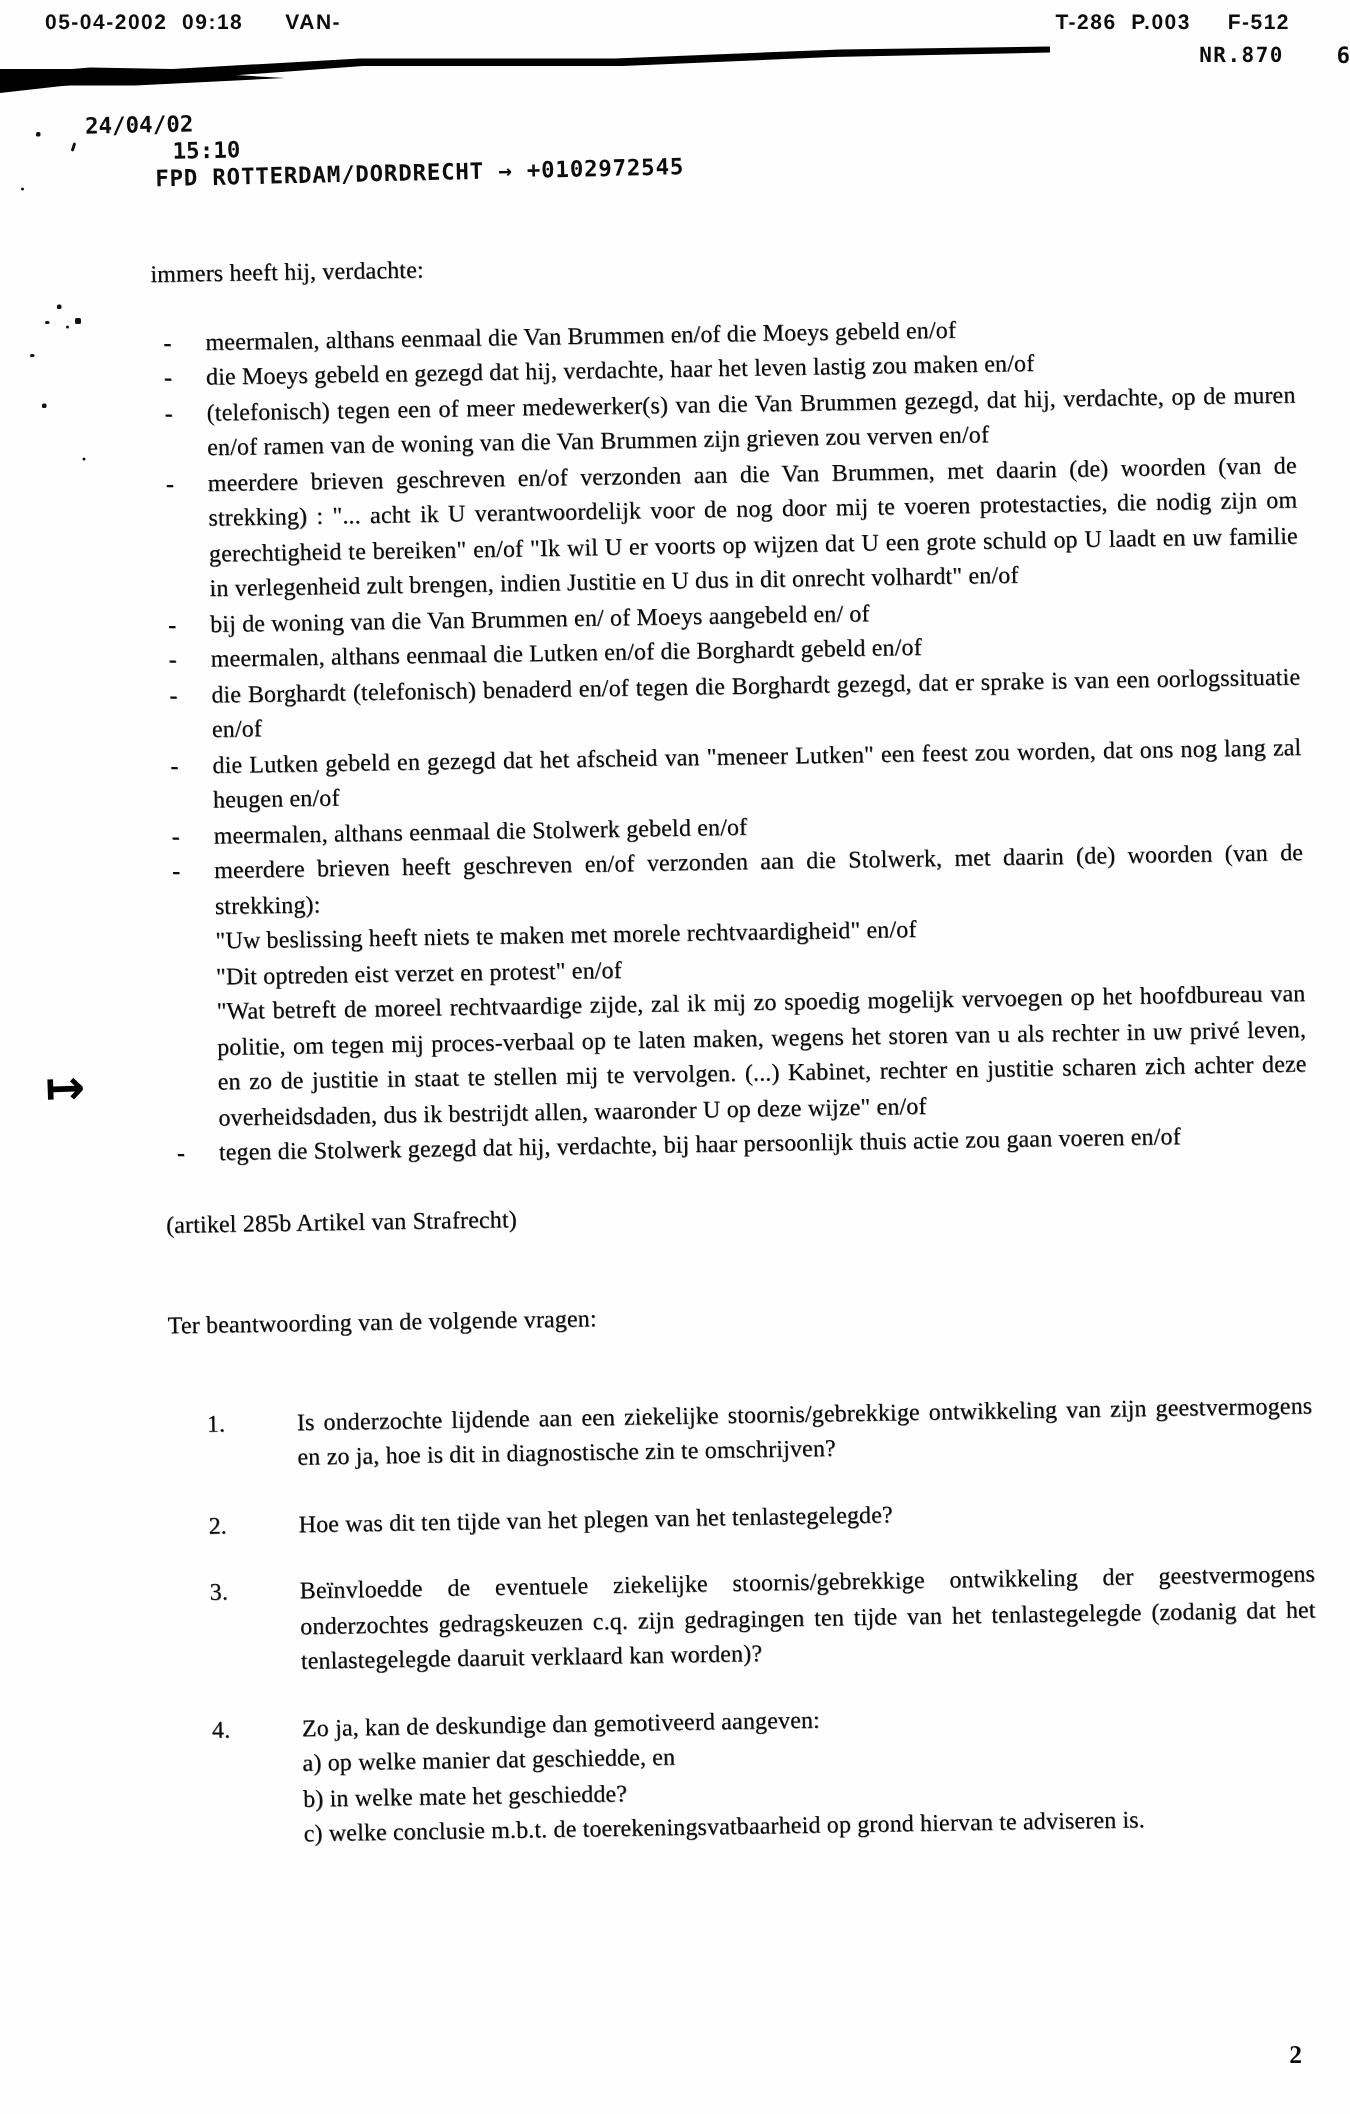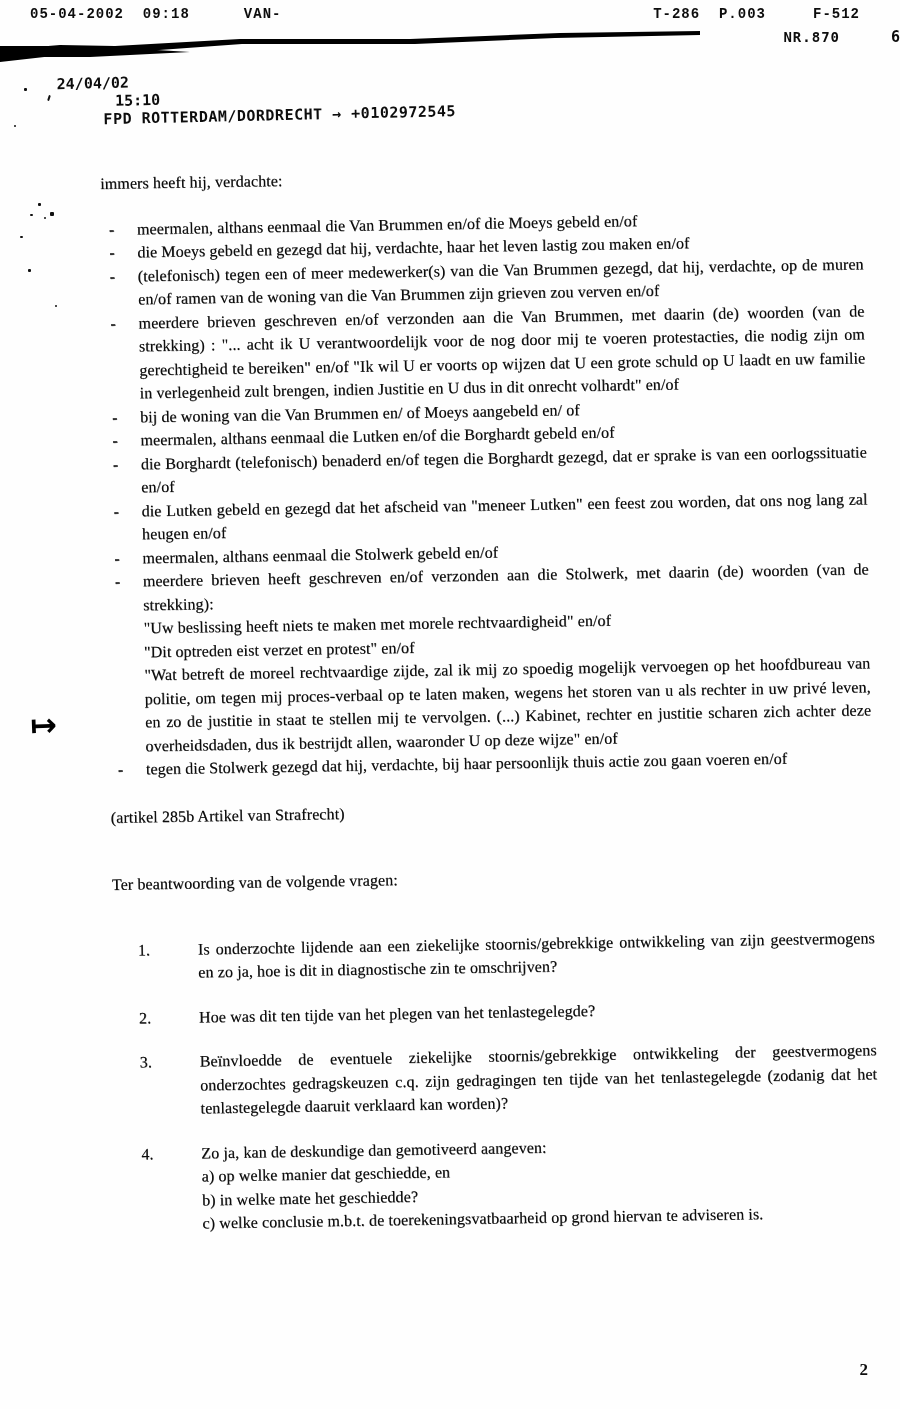--- a/index.html
+++ b/index.html
@@ -9,29 +9,29 @@
     position: relative;
     overflow: hidden;
     font-family: "Liberation Serif", serif;
     color: #0d0d0d;
   }
   .page { position: absolute; inset: 0; background: #fefefe; }
 
   
   .fax-line1 {
     position: absolute; top: 6px; left: 30px; right: 40px;
-    font-family: Liberation Mono, monospace;
+    font-family: Liberation Sans, sans-serif;
     font-size: 14px; font-weight: bold; letter-spacing: 1px;
     display: flex; justify-content: space-between;
     white-space: pre;
   }
-  .fax-from { margin-left: 54px; }
+  .fax-from { margin-left: 28px; }
   .fax-l1-left { display: flex; }
   .fax-nr {
-    position: absolute; top: 29px; right: 60px;
+    position: absolute; top: 29px; right: 44px;
     font-family: "DejaVu Sans Mono", monospace;
     font-size: 14px; font-weight: bold; letter-spacing: 1px;
   }
   .edge-mark {
     position: absolute; top: 28px; right: 0; width: 9px; height: 18px;
     overflow: hidden;
     font-family: "DejaVu Sans Mono", monospace;
     font-size: 15px; font-weight: bold;
   }
 

